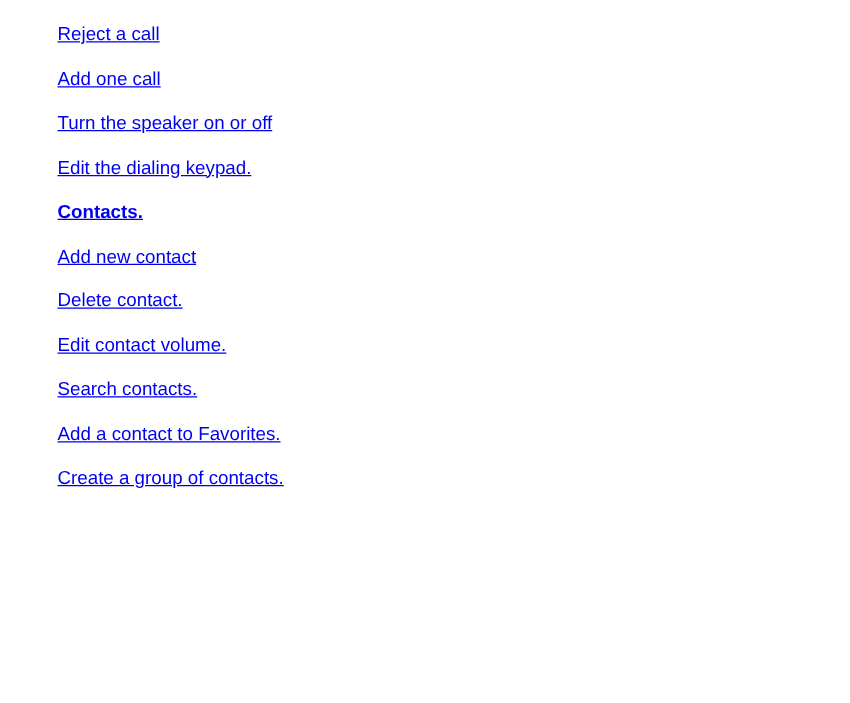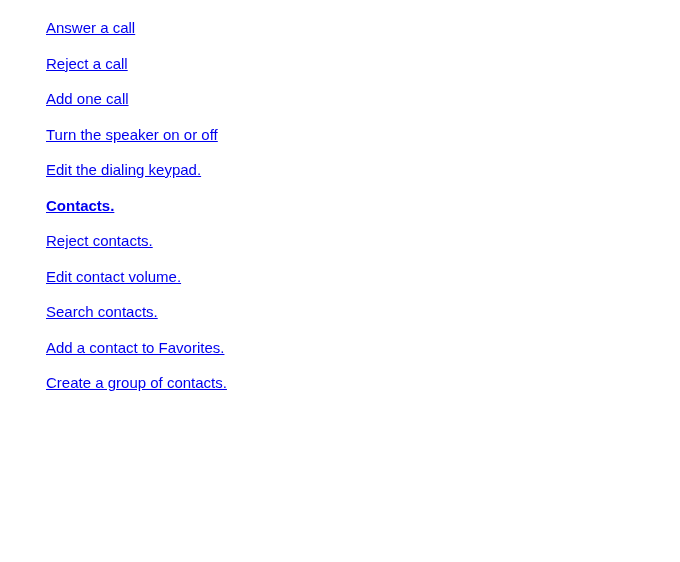--- a/index.html
+++ b/index.html
@@ -26,39 +26,39 @@
     .link-item a.bold {
       font-weight: bold;
       text-decoration: underline;
     }
   </style>
 </head>
 <body>
 
 <div class="link-list">
   <div class="link-item">
-    <a>Answer a call</a>
-  </div>
-  <div class="link-item">
     <a>Reject a call</a>
   </div>
   <div class="link-item">
     <a>Add one call</a>
   </div>
   <div class="link-item">
     <a>Turn the speaker on or off</a>
   </div>
   <div class="link-item">
     <a>Edit the dialing keypad.  </a>
   </div>
   <div class="link-item">
     <a class="bold">Contacts.  </a>
   </div>
   <div class="link-item">
-    <a>Reject contacts.  </a>
+    <a>Add new contact</a>
+  </div>
+  <div class="link-item">
+    <a>Delete contact.  </a>
   </div>
   <div class="link-item">
     <a>Edit contact volume.  </a>
   </div>
   <div class="link-item">
     <a>Search contacts.  </a>
   </div>
   <div class="link-item">
     <a>Add a contact to Favorites.  </a>
   </div>

